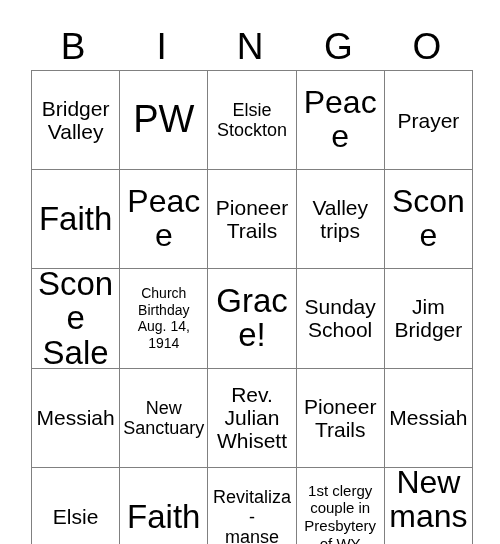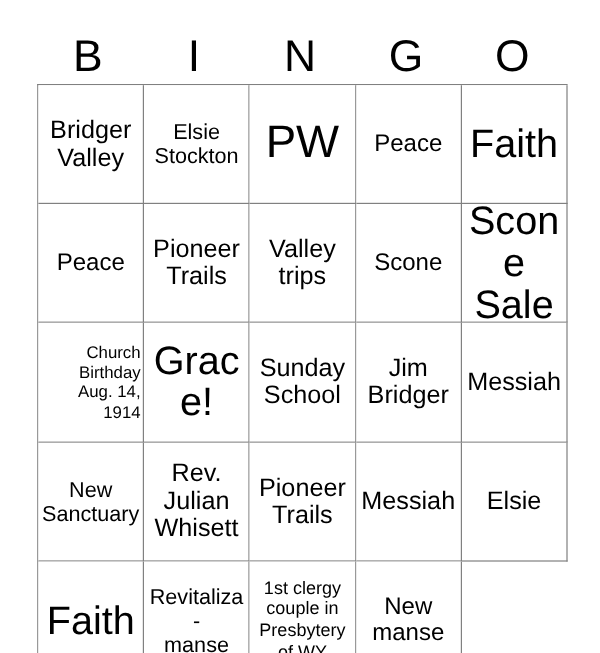--- a/index.html
+++ b/index.html
@@ -80,52 +80,55 @@
     width: 100%;
     line-height: 1.08;
     color: #000000;
     word-wrap: break-word;
     white-space: pre-line;
   }
 
   
   .fs-xxl .cell-text { font-size: 38px; line-height: 1.05; }
   .fs-xl  .cell-text { font-size: 33px; line-height: 1.05; }
-  .fs-lg  .cell-text { font-size: 20px; line-height: 1.06; }
+  .fs-lg  .cell-text { font-size: 32px; line-height: 1.06; }
   .fs-md  .cell-text { font-size: 21px; line-height: 1.1;  }
   .fs-sm  .cell-text { font-size: 18px; line-height: 1.12; }
   .fs-xs  .cell-text { font-size: 15px; line-height: 1.18; }
-  .fs-xxs .cell-text { font-size: 14px; line-height: 1.2; text-align: right;  }
+  .fs-xxs .cell-text { font-size: 14px; line-height: 1.2;  }
 </style>
 </head>
 <body>
 
 <div id="card">
 
   <div id="header-row">
     <div class="header-letter">B</div>
     <div class="header-letter">I</div>
     <div class="header-letter">N</div>
     <div class="header-letter">G</div>
     <div class="header-letter">O</div>
   </div>
 
   <div id="bingo-grid">
 
     <div class="cell fs-md">
         <span class="cell-text">Bridger Valley</span>
       </div>
+    <div class="cell fs-xxl">
+        <span class="cell-text">PW</span>
+      </div>
     <div class="cell fs-sm">
         <span class="cell-text">Elsie Stockton</span>
       </div>
-    <div class="cell fs-xxl">
-        <span class="cell-text">PW</span>
-      </div>
     <div class="cell fs-lg">
         <span class="cell-text">Peace</span>
+      </div>
+    <div class="cell fs-md">
+        <span class="cell-text">Prayer</span>
       </div>
 
     <div class="cell fs-xl">
         <span class="cell-text">Faith</span>
       </div>
     <div class="cell fs-lg">
         <span class="cell-text">Peace</span>
       </div>
     <div class="cell fs-md">
         <span class="cell-text">Pioneer Trails</span>

